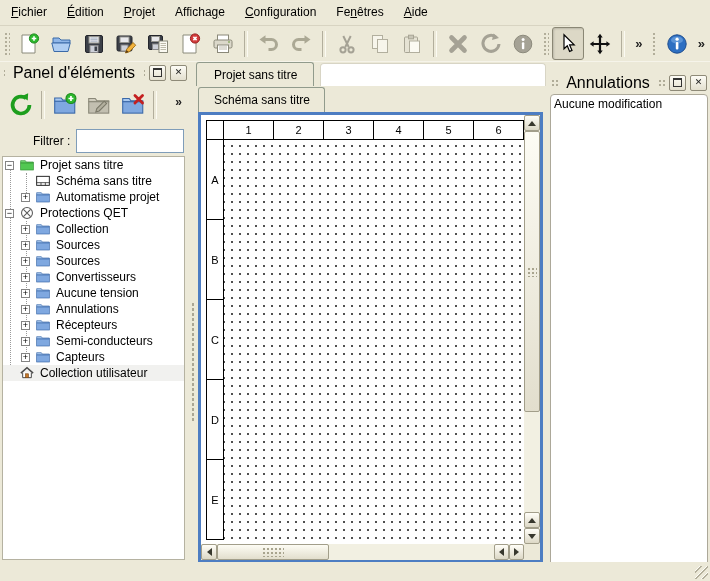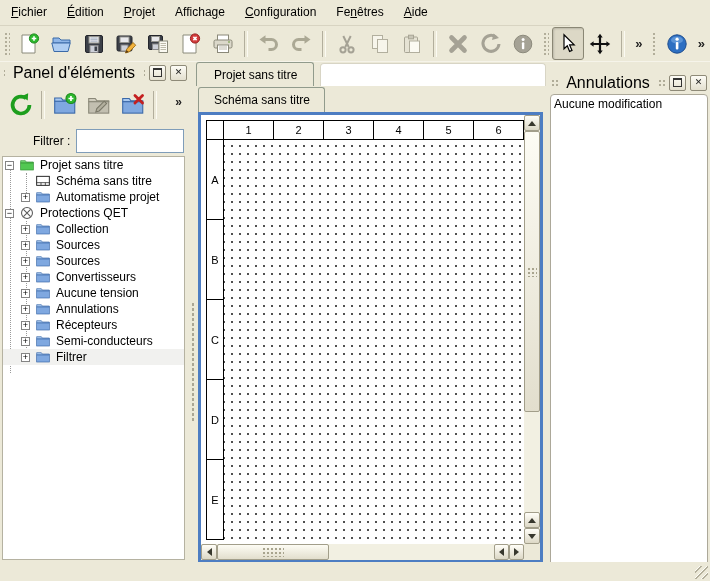--- a/index.html
+++ b/index.html
@@ -483,21 +483,32 @@
           <span class="tlab">Semi-conducteurs</span>
         </div>
         <div class="trow d1">
           <span class="texp">+</span>
           <span class="ic tic">
             <svg viewBox="0 0 24 24" width="16" height="16">
               <path d="M2.5 9v-3.5h7l1.5 2h10.5V9z" fill="#a8c8f0" stroke="#3a68a8"></path>
               <rect x="2.5" y="9" width="19" height="10.5" fill="#7fa8e0" stroke="#3a68a8"></rect>
             </svg>
           </span>
-          <span class="tlab">Filtrer</span>
+          <span class="tlab">Capteurs</span>
+        </div>
+        <div class="trow d0">
+          <span class="texp none"></span>
+          <span class="ic tic">
+            <svg viewBox="0 0 24 24" width="16" height="16">
+              <path d="M2.8 12.2L12 4l9.2 8.2" fill="none" stroke="#4a4a4a" stroke-width="2.2"></path>
+              <path d="M5.5 11.2V19h13v-7.8" fill="#fff" stroke="#4a4a4a" stroke-width="1.5"></path>
+              <rect x="9.8" y="13.2" width="4.4" height="5.8" fill="#c87828" stroke="#7a4818"></rect>
+            </svg>
+          </span>
+          <span class="tlab">Collection utilisateur</span>
         </div>
       </div>
   </div>
 
   <div class="vsplit" style="left:190px;width:6px;">
       <div class="dots"></div>
     </div>
 
   <div id="center">
     <div class="outer-tabbar">

